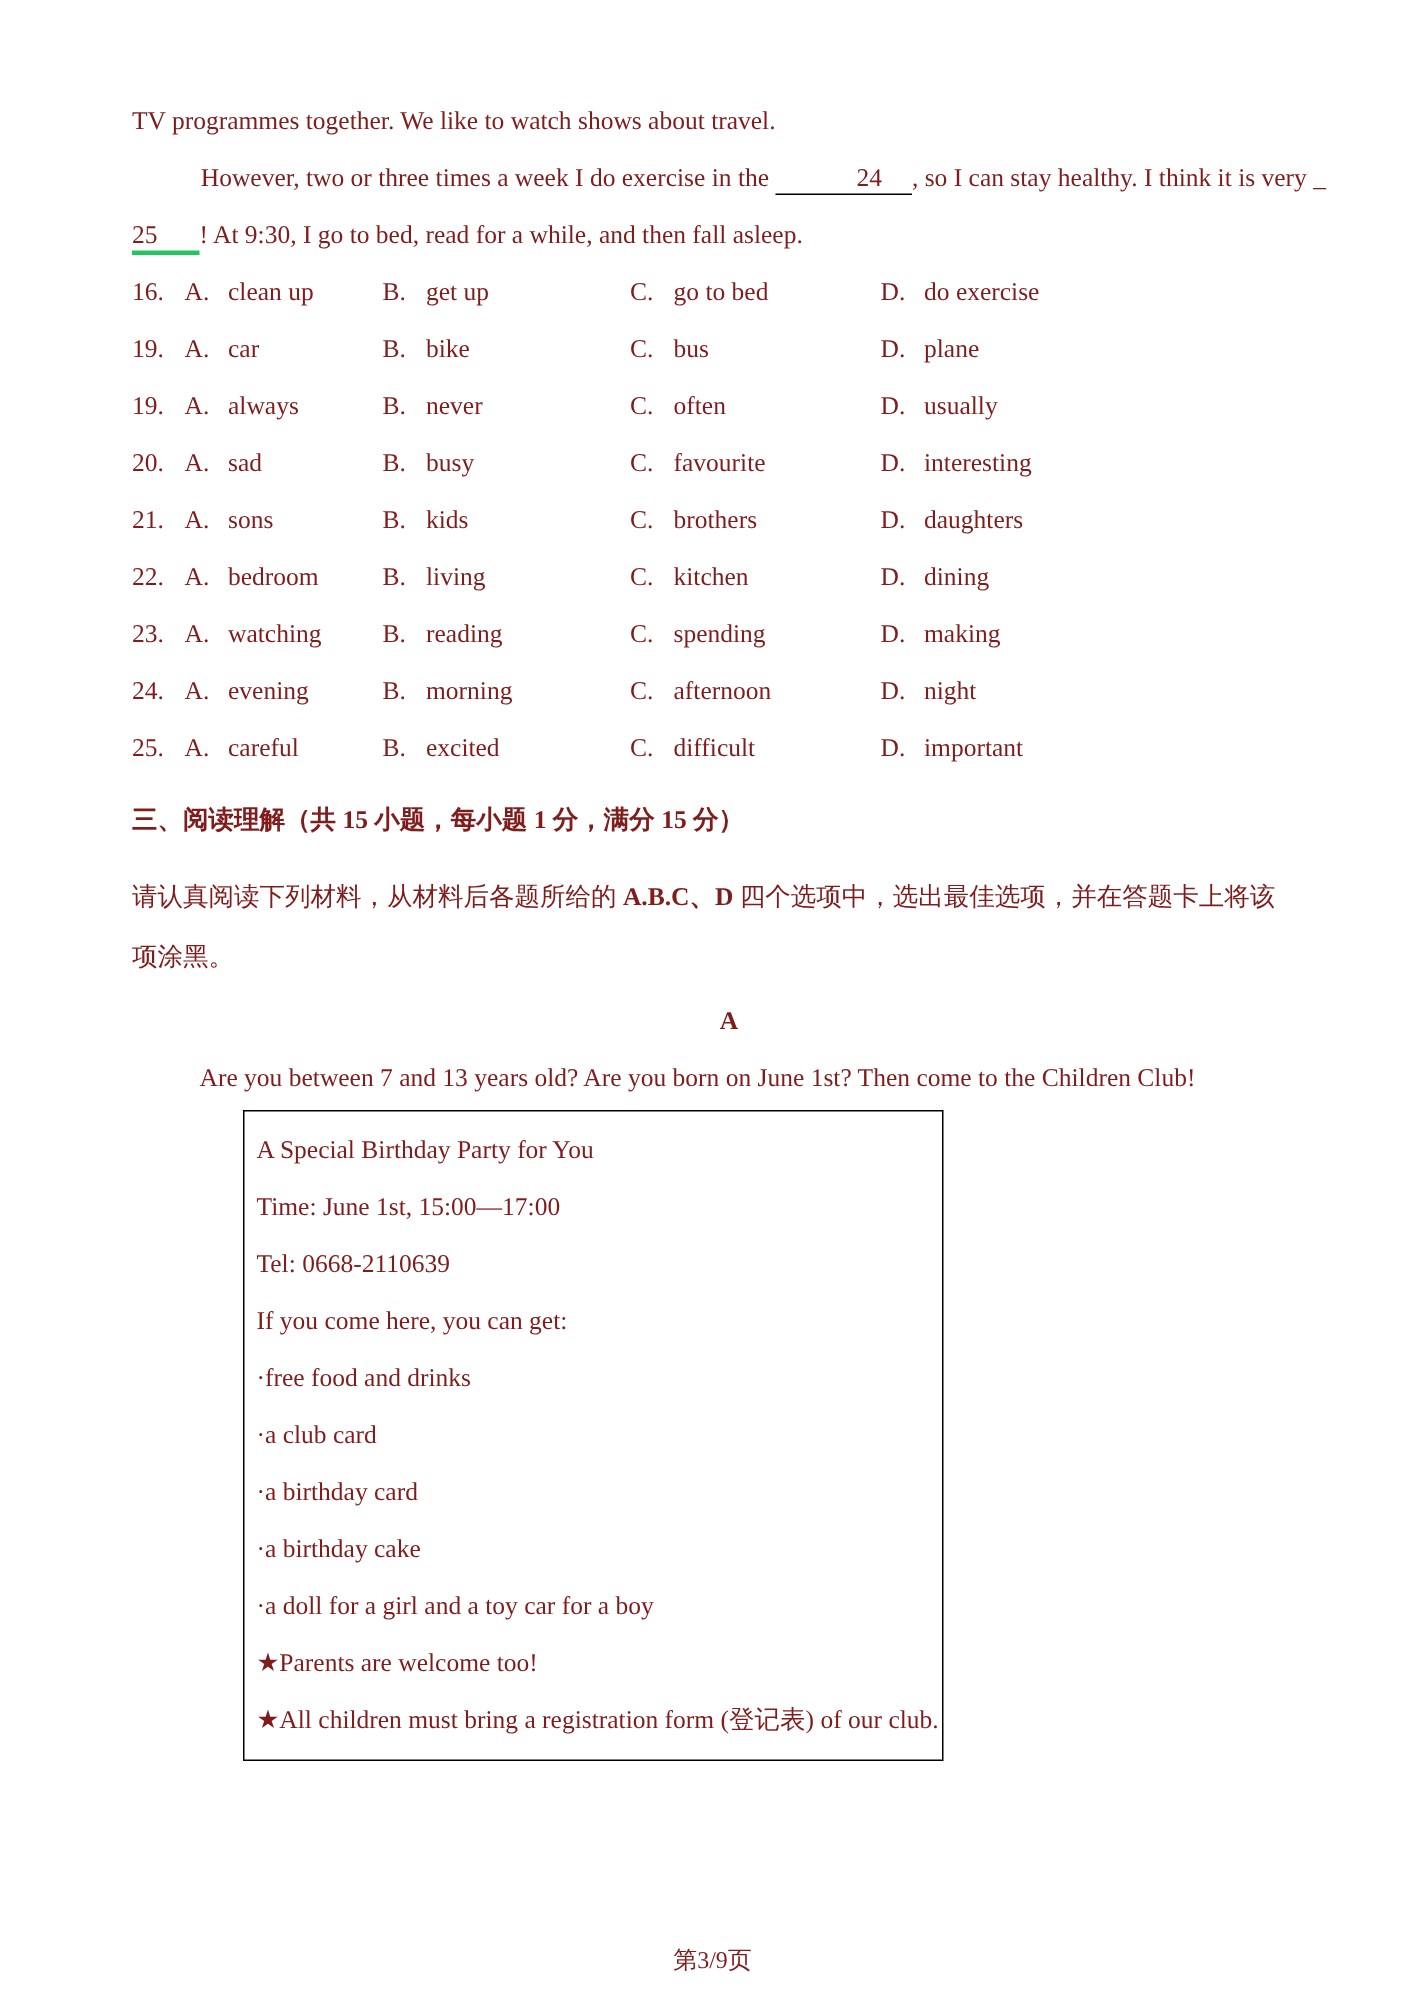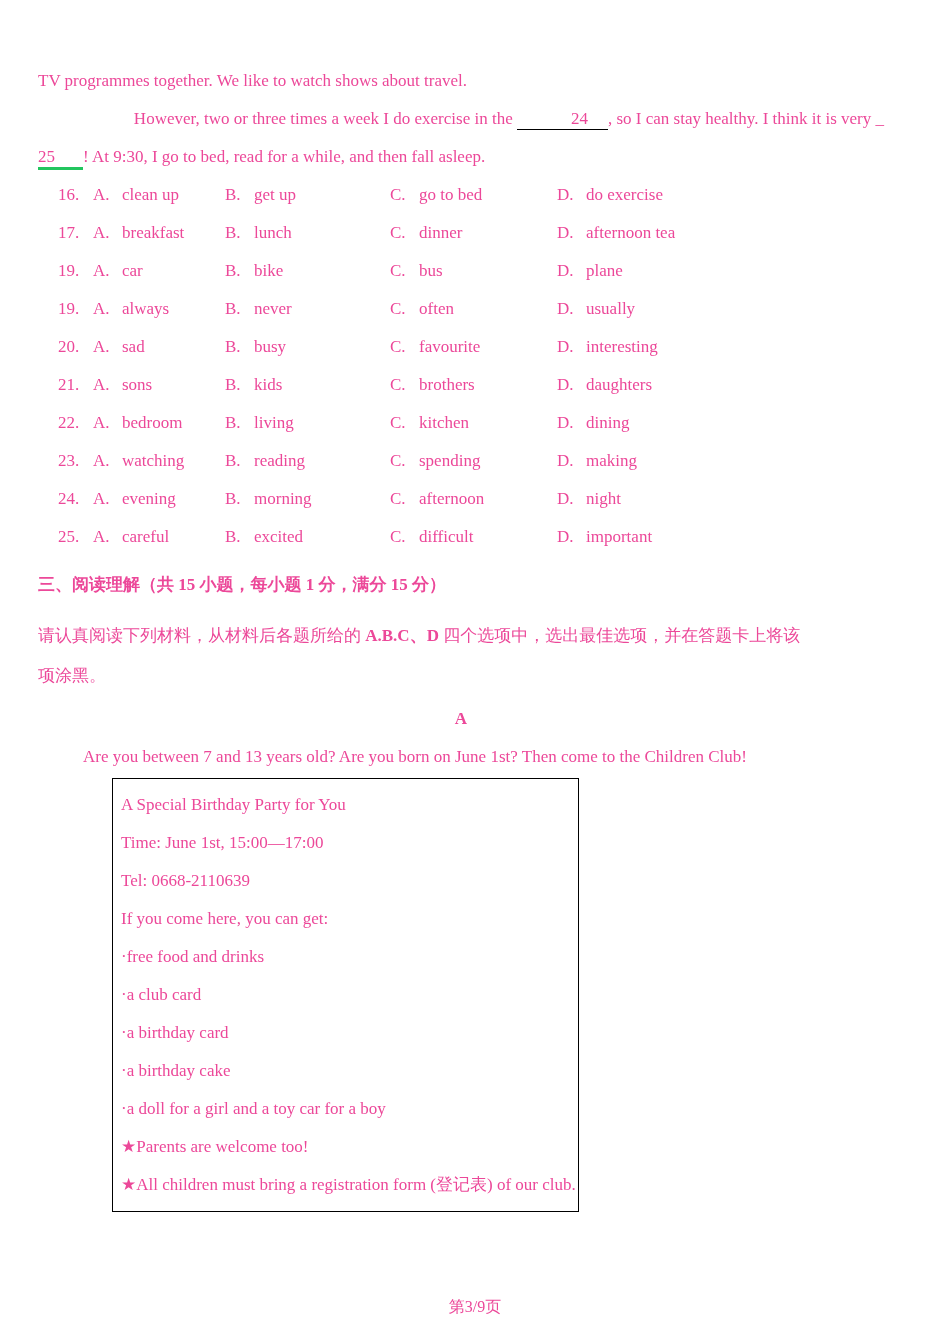--- a/index.html
+++ b/index.html
@@ -7,43 +7,43 @@
     padding: 0;
     background: #ffffff;
   }
   .page {
     position: relative;
     width: 950px;
     height: 1344px;
     margin: 0 auto;
     background: #ffffff;
     box-sizing: border-box;
-    padding: 62px 66px 0 38px;
+    padding: 62px 66px 0 88px;
     font-family: "Liberation Serif", "DejaVu Serif", serif;
     font-size: 17px;
-    color: #ec4899;
+    color: #7f1d1d;
     overflow: hidden;
   }
   p { margin: 0; }
   .bodyline { line-height: 38px; }
   .indent { text-indent: 34px; text-align: right; }
   .blank {
     display: inline-block;
     border-bottom: 1px solid #000;
     padding: 0 20px;
     line-height: 20px;
   }
   .blank25 {
     display: inline-block;
     border-bottom: 3px solid #22c55e;
     padding-right: 28px;
     line-height: 20px;
   }
   
-  .q-table { margin-top: 0; margin-left: 20px; }
+  .q-table { margin-top: 0; }
   .q-row {
     display: flex;
     line-height: 38px;
   }
   .q-cell { display: inline-block; white-space: nowrap; }
   .q-cell.c0 { width: 167px; }
   .q-cell.c1 { width: 165px; }
   .q-cell.c2 { width: 167px; }
   .q-cell.c3 { flex: 1; }
   .qn { display: inline-block; width: 35px; }
@@ -104,26 +104,20 @@
   <p class="bodyline indent"><span>However, two or three times a week I do exercise in the </span><span class="blank">24</span><span>, so I can stay healthy. I think it is very _</span></p>
 
   <p class="bodyline"><span class="blank25">25</span><span>! At 9:30, I go to bed, read for a while, and then fall asleep.</span></p>
 
   <div class="q-table">
       <div class="q-row">
         <span class="q-cell c0"><span class="qn">16.</span><span class="ql">A.</span><span>clean up</span></span>
         <span class="q-cell c1"><span class="ql">B.</span><span>get up</span></span>
         <span class="q-cell c2"><span class="ql">C.</span><span>go to bed</span></span>
         <span class="q-cell c3"><span class="ql">D.</span><span>do exercise</span></span>
-      </div>
-      <div class="q-row">
-        <span class="q-cell c0"><span class="qn">17.</span><span class="ql">A.</span><span>breakfast</span></span>
-        <span class="q-cell c1"><span class="ql">B.</span><span>lunch</span></span>
-        <span class="q-cell c2"><span class="ql">C.</span><span>dinner</span></span>
-        <span class="q-cell c3"><span class="ql">D.</span><span>afternoon tea</span></span>
       </div>
       <div class="q-row">
         <span class="q-cell c0"><span class="qn">19.</span><span class="ql">A.</span><span>car</span></span>
         <span class="q-cell c1"><span class="ql">B.</span><span>bike</span></span>
         <span class="q-cell c2"><span class="ql">C.</span><span>bus</span></span>
         <span class="q-cell c3"><span class="ql">D.</span><span>plane</span></span>
       </div>
       <div class="q-row">
         <span class="q-cell c0"><span class="qn">19.</span><span class="ql">A.</span><span>always</span></span>
         <span class="q-cell c1"><span class="ql">B.</span><span>never</span></span>

